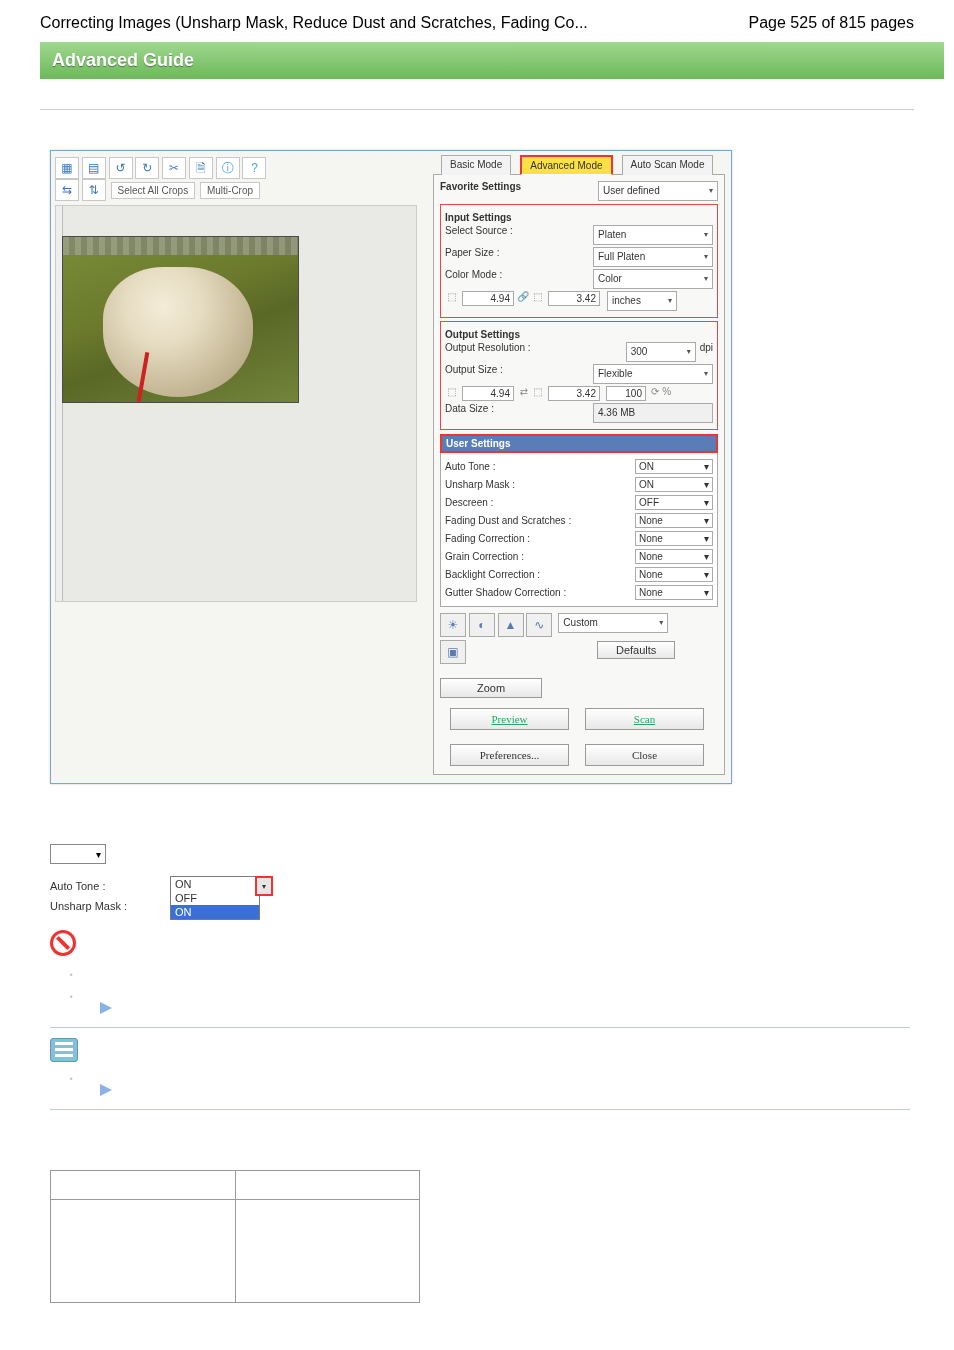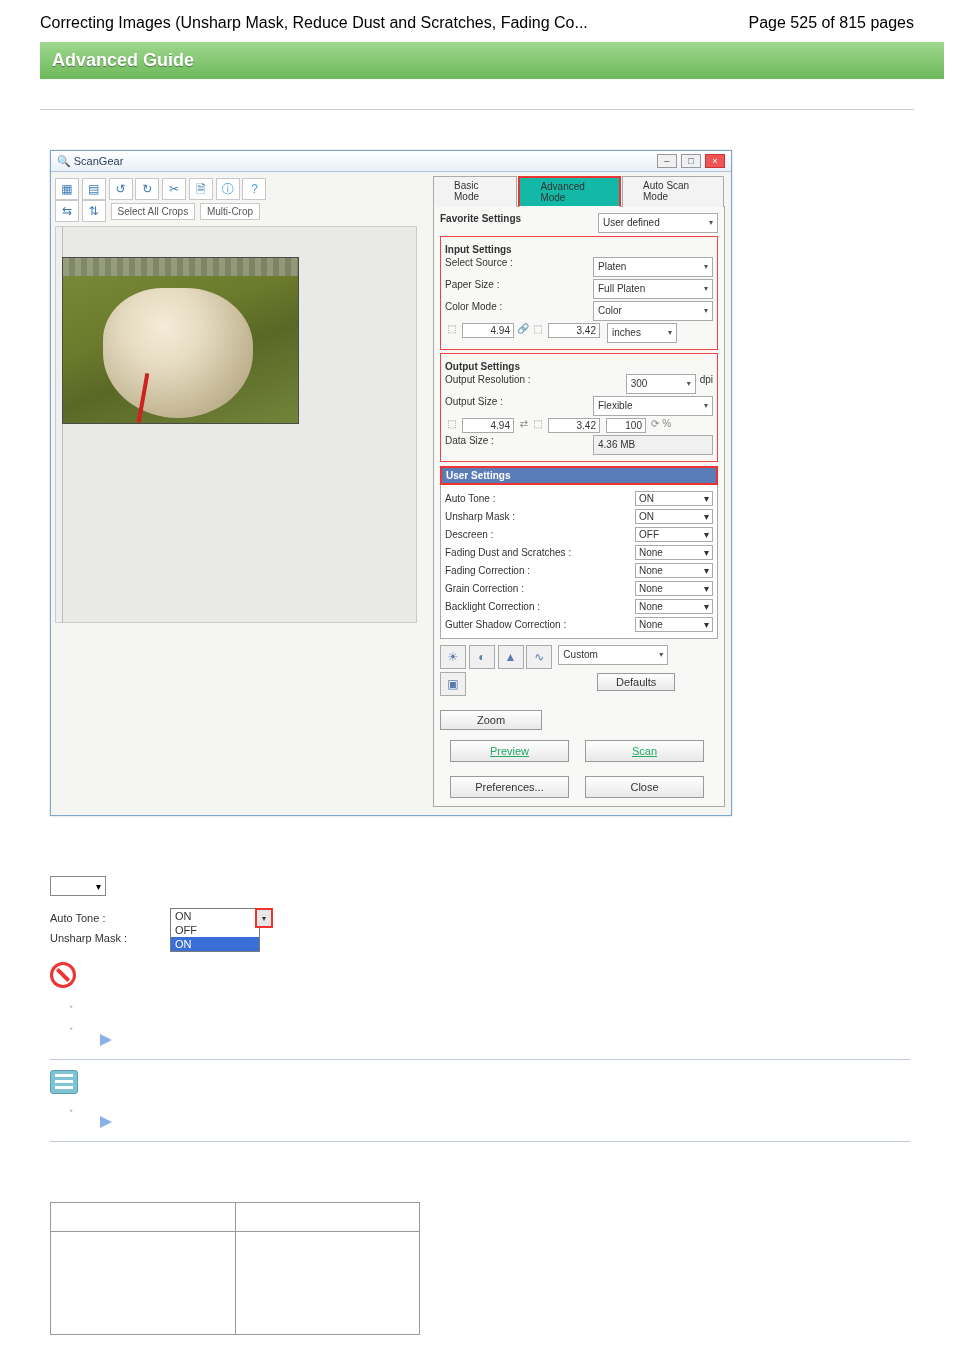--- a/index.html
+++ b/index.html
@@ -123,29 +123,30 @@
 
   .sg-right {
     flex: 1;
     padding: 4px 6px 8px 4px;
   }
   .tabs {
     display: flex;
     font-size: 10px;
   }
   .tab {
-    padding: 3px 20px;
+    padding: 3px 8px;
     border: 1px solid #aaa;
     background: #f3f3f3;
     border-bottom: none;
     margin-right: 1px;
     cursor: pointer;
+    margin-left: 8px;
   }
   .tab.act {
-    background: #14b8a6;
+    background: #fde047;
     border: 2px solid #e33;
     border-bottom: 1px solid #fff;
     position: relative; z-index:2;
   }
   .panel {
     border: 1px solid #aaa;
     background: #f8f8f6;
     padding: 4px 6px 8px 6px;
     margin-top: -1px;
   }
@@ -185,21 +186,21 @@
     font-size:12px; color:#5b7bb0;
   }
   .cust-side { flex:1; }
 
   .big-btn {
     display:inline-block; padding:4px 20px; border:1px solid #9a9a9a;
     background:linear-gradient(#fff,#e8e8e8); margin:4px 4px 0 0;
     font-size:11px; color:#333; text-align:center;
   }
   .btn-row { text-align:center; margin-top:6px; }
-  .btn-row.two { display:flex; justify-content:flex-end; gap:12px; padding:0 10px;}
+  .btn-row.two { display:flex; justify-content:flex-end; gap:12px; padding:0 10px;font-family:Liberation Serif, serif;}
   .btn-row.two .big-btn { flex:1; }
 
   
   .lower { margin-top:60px; margin-left:10px; }
   .mini-dd {
     width:50px; height:18px; border:1px solid #888; background:#fff;
     display:inline-flex; justify-content:flex-end; align-items:center;
     padding-right:4px; font-size:10px;
   }
   .ex-row { display:flex; align-items:flex-start; margin-top:12px; font-size:11px; color:#333;}
@@ -272,28 +273,20 @@
   <div class="hdr-line">
     <span>Correcting Images (Unsharp Mask, Reduce Dust and Scratches, Fading Co...</span>
     <span>Page 525 of 815 pages</span>
   </div>
 
   <div class="adv-guide">Advanced Guide</div>
 
   <hr class="top-sep">
 
   <div class="sg-window">
-    <div class="sg-title">
-      <span>🔍 <span>ScanGear</span></span>
-      <span class="win-btns">
-        <span>–</span>
-        <span>□</span>
-        <span class="cls">×</span>
-      </span>
-    </div>
     <div class="sg-body">
 
       <div class="sg-left">
         <div class="sg-toolbar">
           <span class="tb-btn">▦</span>
           <span class="tb-btn">▤</span>
           <span class="tb-btn">↺</span>
           <span class="tb-btn">↻</span>
           <span class="tb-btn">✂</span>
           <span class="tb-btn">🗎</span>

